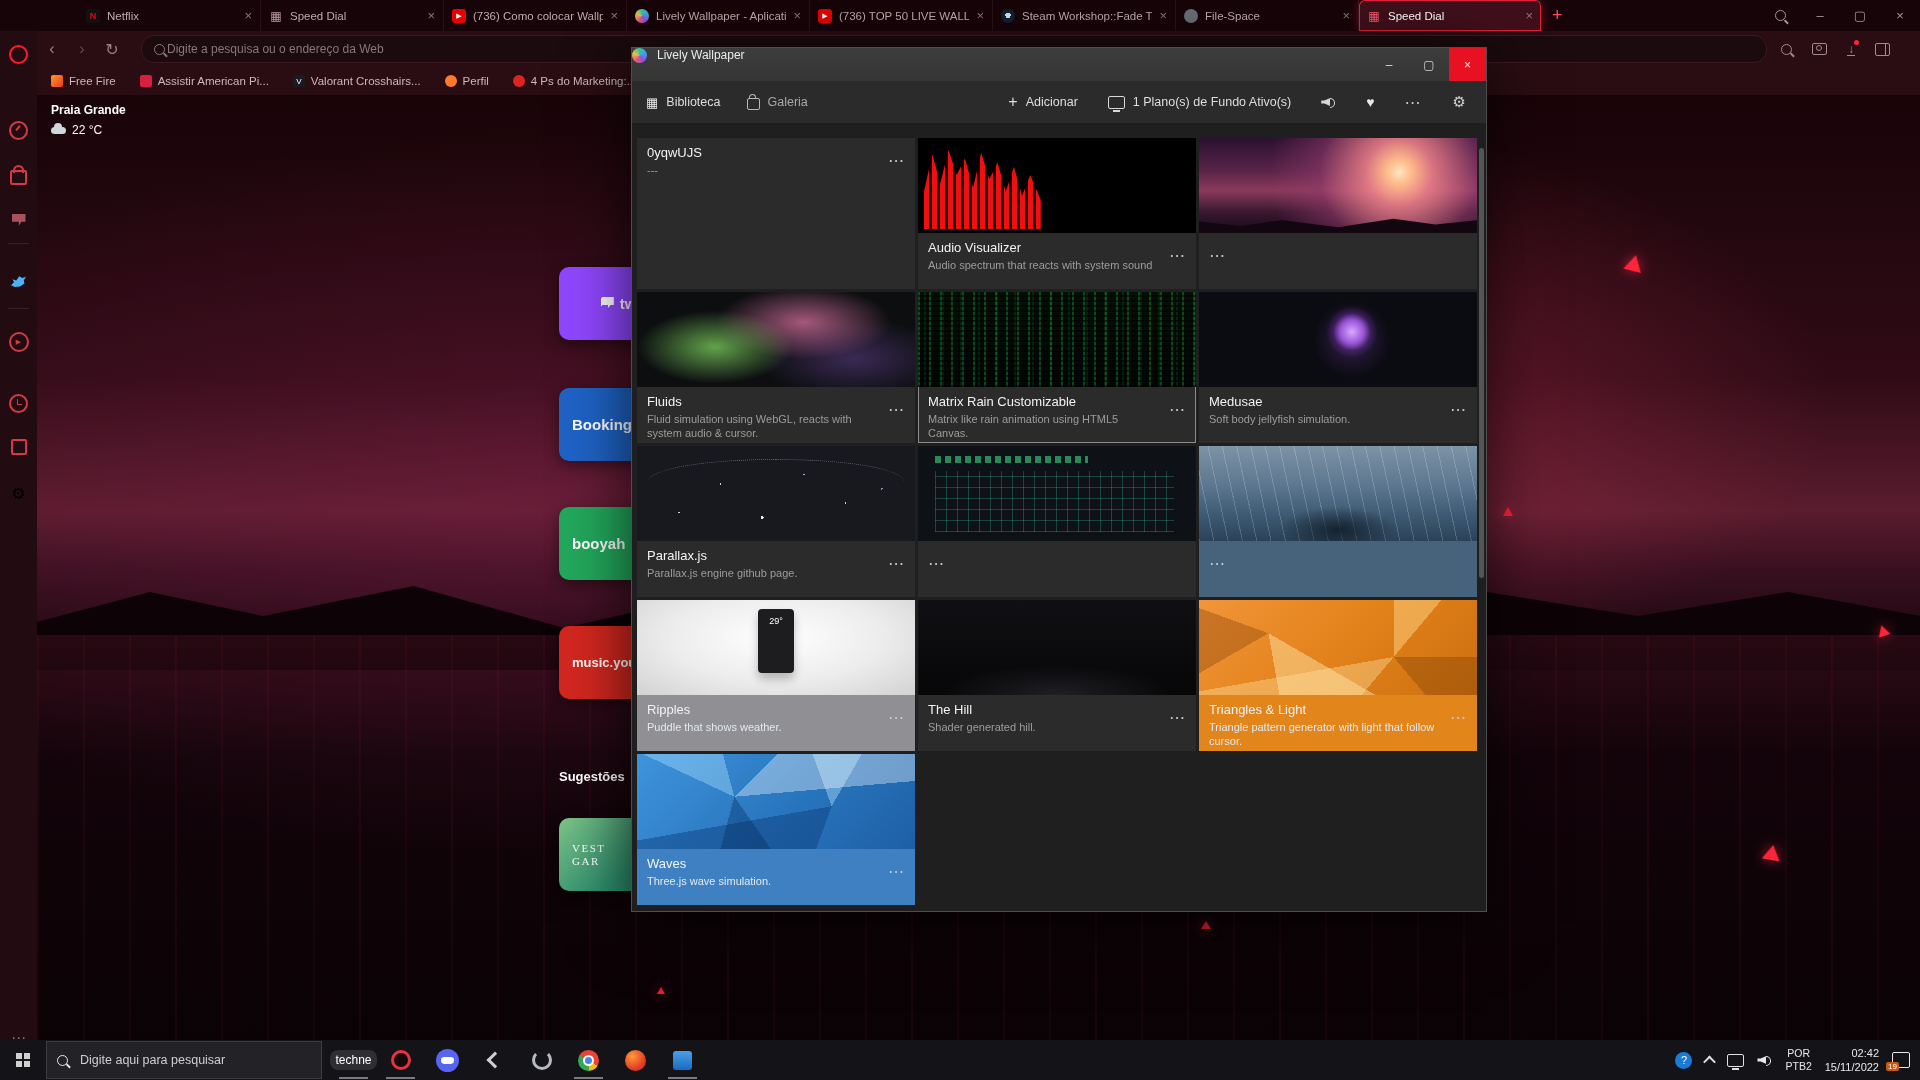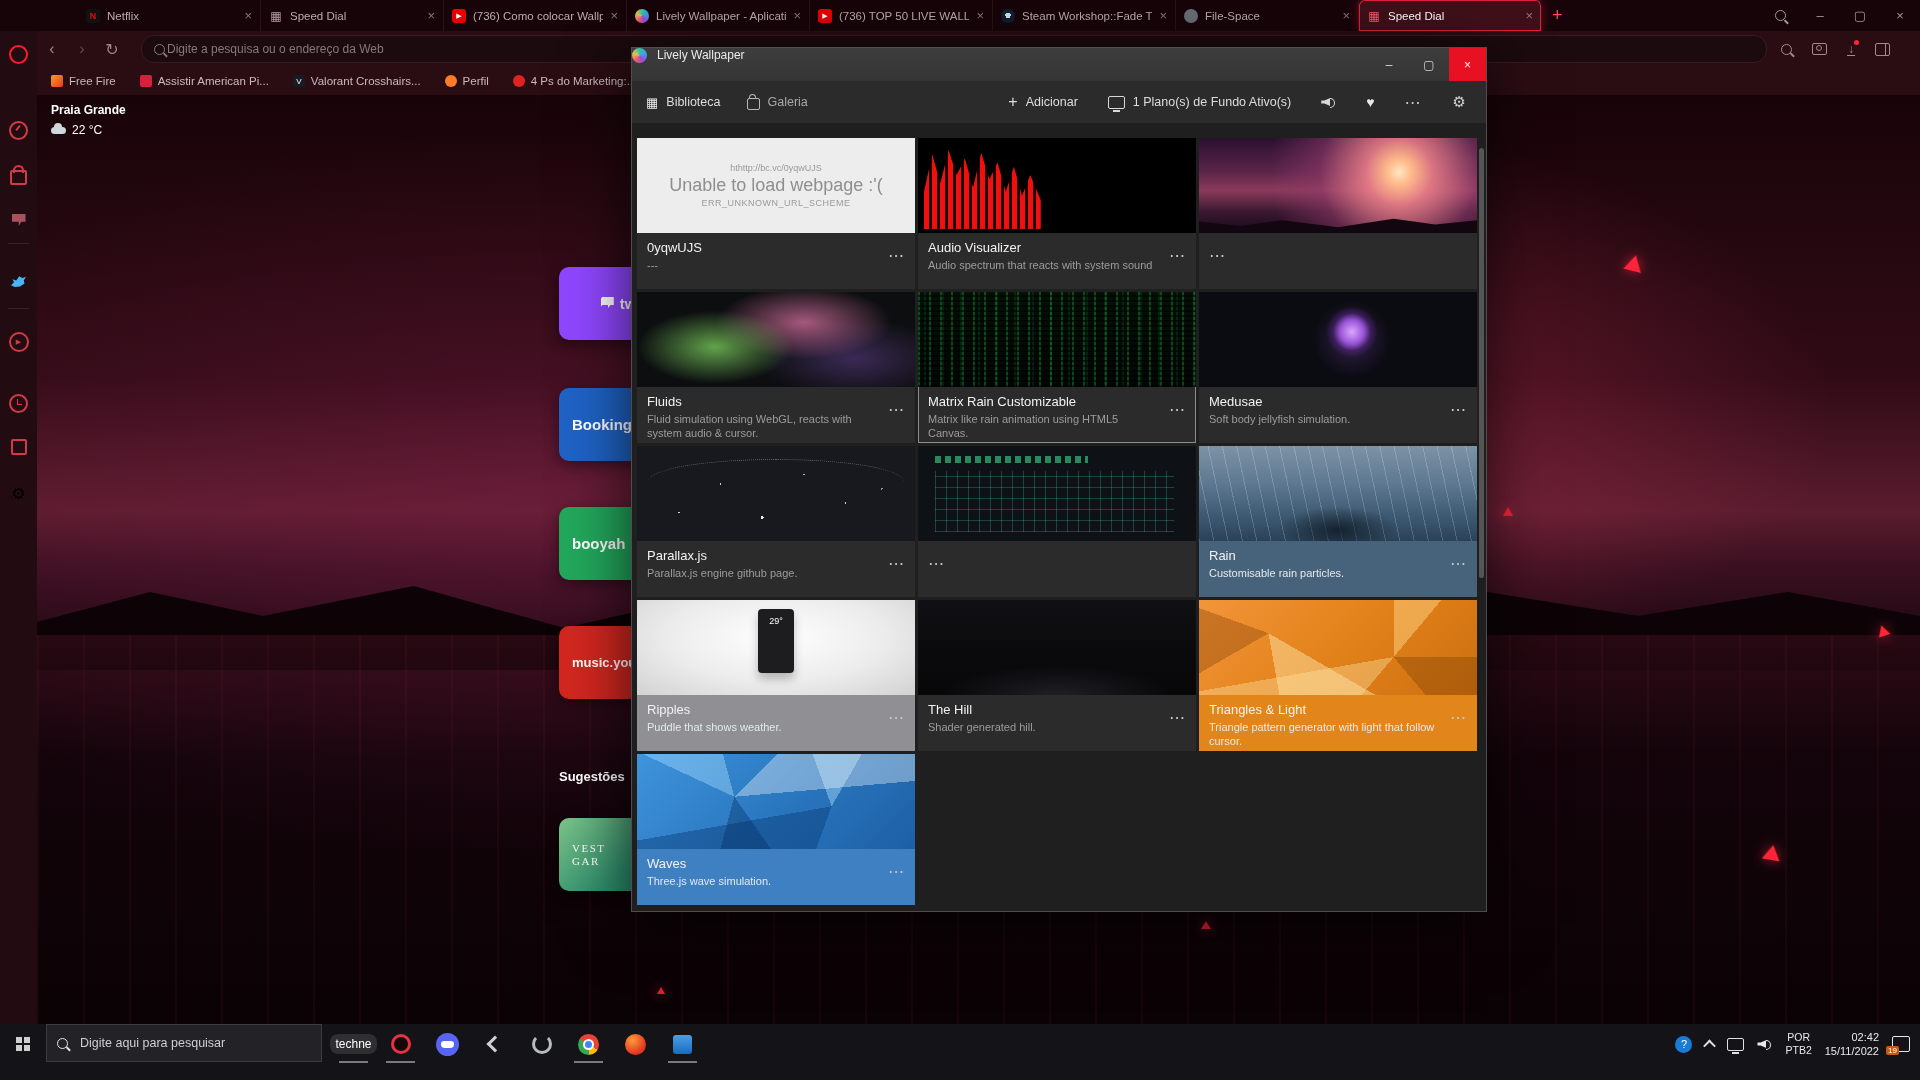--- a/index.html
+++ b/index.html
@@ -219,21 +219,21 @@
 
   .pv-waves{background:
     conic-gradient(from 45deg at 35% 45%,rgba(255,255,255,.35) 0 40deg,rgba(0,0,0,0) 40deg 100deg,rgba(0,40,90,.35) 100deg 150deg,rgba(0,0,0,0) 150deg 250deg,rgba(170,225,255,.4) 250deg 300deg,rgba(0,0,0,0) 300deg),
     conic-gradient(from 200deg at 70% 55%,rgba(10,60,120,.45) 0 60deg,rgba(0,0,0,0) 60deg 140deg,rgba(185,232,255,.4) 140deg 190deg,rgba(0,0,0,0) 190deg),
     linear-gradient(135deg,#3f94dc 0%,#2a78c0 50%,#1d5fa6 100%);}
 
   #lv-scroll{position:absolute;right:2px;top:78px;bottom:5px;width:5px;}
   #lv-thumb{position:absolute;top:22px;height:430px;left:0;right:0;background:#555;border-radius:3px;}
 
   
-  #taskbar{position:absolute;left:0;right:0;bottom:0;height:56px;background:#141418;display:flex;align-items:flex-start;z-index:20;}
+  #taskbar{position:absolute;left:0;right:0;bottom:0;height:40px;background:#141418;display:flex;align-items:center;z-index:20;}
   #tb-start{width:46px;height:40px;display:flex;align-items:center;justify-content:center;}
   .winlogo{width:14px;height:14px;display:grid;grid-template-columns:6px 6px;grid-template-rows:6px 6px;gap:2px;}
   .winlogo span{background:#cfcfcf;}
   #tb-search{width:276px;height:38px;background:#232327;border:1px solid #3c3c42;display:flex;align-items:center;gap:10px;padding:0 10px;box-sizing:border-box;}
   #tb-search .i-mag{color:#e8e8e8;}
   #tb-search input{flex:1;background:transparent;border:none;outline:none;color:#d6d6d6;font-size:12.5px;}
   #tb-search input::placeholder{color:#cfcfcf;}
   #tb-apps{display:flex;align-items:center;height:40px;margin-left:8px;}
   .tb-app{width:47px;height:40px;display:flex;align-items:center;justify-content:center;position:relative;}
   .tb-app.running::after{content:"";position:absolute;bottom:1px;left:9px;right:9px;height:2px;background:#7a7a82;}
@@ -463,25 +463,20 @@
         <span class="i-spk"></span>
         <span class="heartglyph">♥</span>
         <span class="dotsglyph">⋯</span>
         <span class="gearglyph">⚙</span>
       </div>
     </div>
 
     <div id="lv-grid">
 
       <div class="tile">
-        <div class="pv pv-error">
-          <span class="err-url">hthttp://bc.vc/0yqwUJS</span>
-          <span class="err-title">Unable to load webpage :'(</span>
-          <span class="err-code">ERR_UNKNOWN_URL_SCHEME</span>
-        </div>
         <div class="tinfo">
             <div class="ttexts">
           <div class="ttitle">0yqwUJS</div>
           <div class="tsub">---</div>
         </div>
             <span class="tmenu">⋯</span>
           </div>
       </div>
 
       <div class="tile">
@@ -549,24 +544,20 @@
       <div class="tile">
         <div class="pv pv-periodic"></div>
         <div class="tinfo">
             <span class="tmenu">⋯</span>
           </div>
       </div>
 
       <div class="tile">
         <div class="pv pv-rain"></div>
         <div class="tinfo ti-rain">
-            <div class="ttexts">
-          <div class="ttitle">Rain</div>
-          <div class="tsub">Customisable rain particles.</div>
-        </div>
             <span class="tmenu">⋯</span>
           </div>
       </div>
 
       <div class="tile">
         <div class="pv pv-ripples">
           <div class="rp-phone">
             <span>29°</span>
           </div>
         </div>

